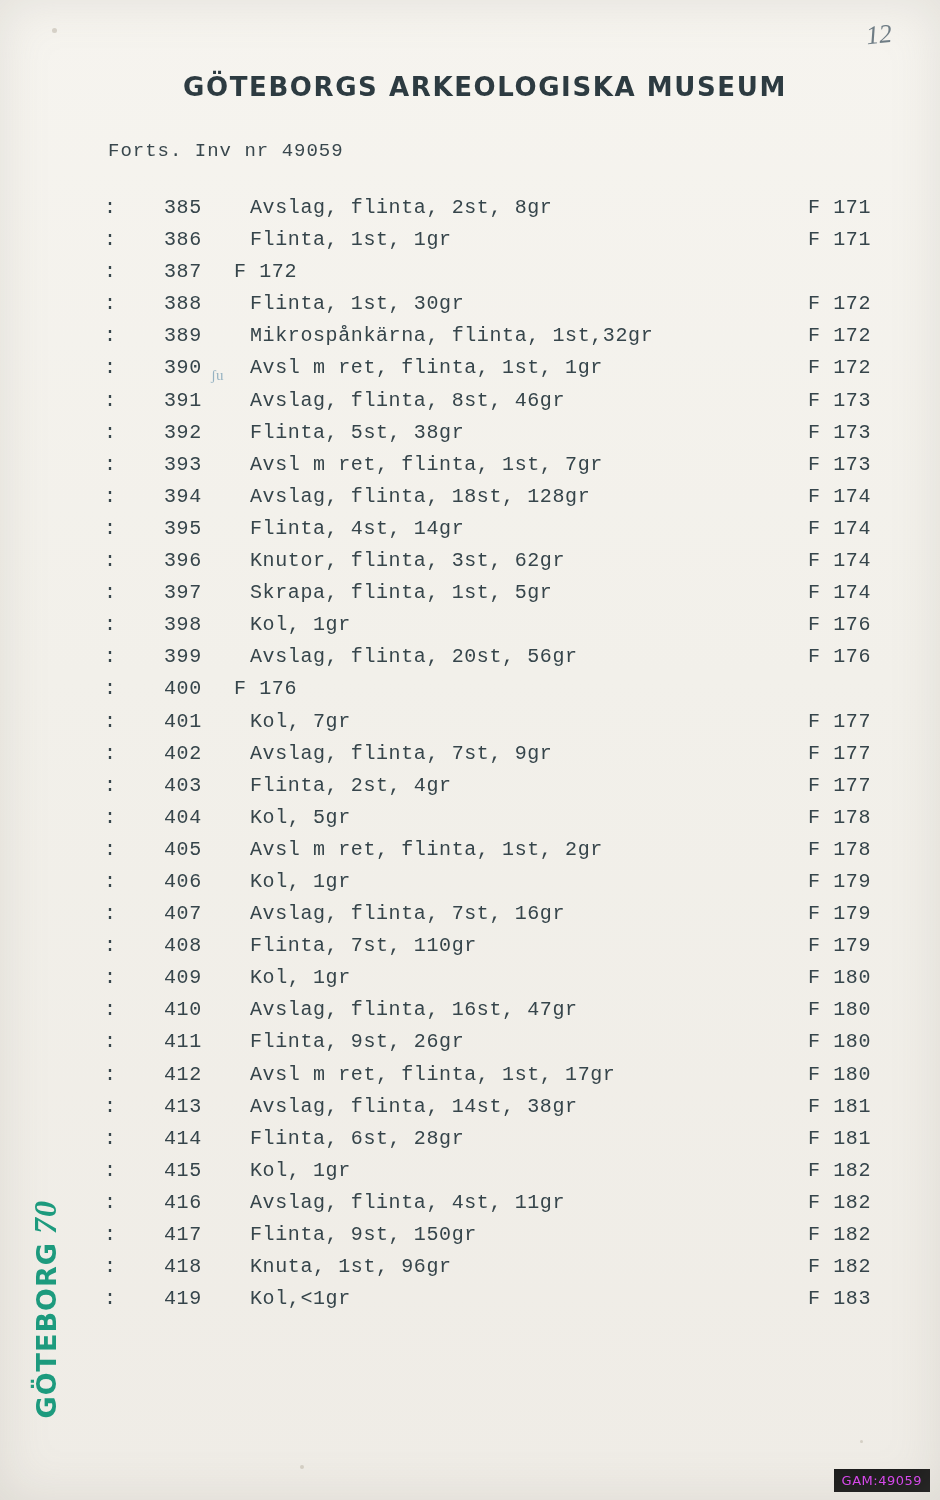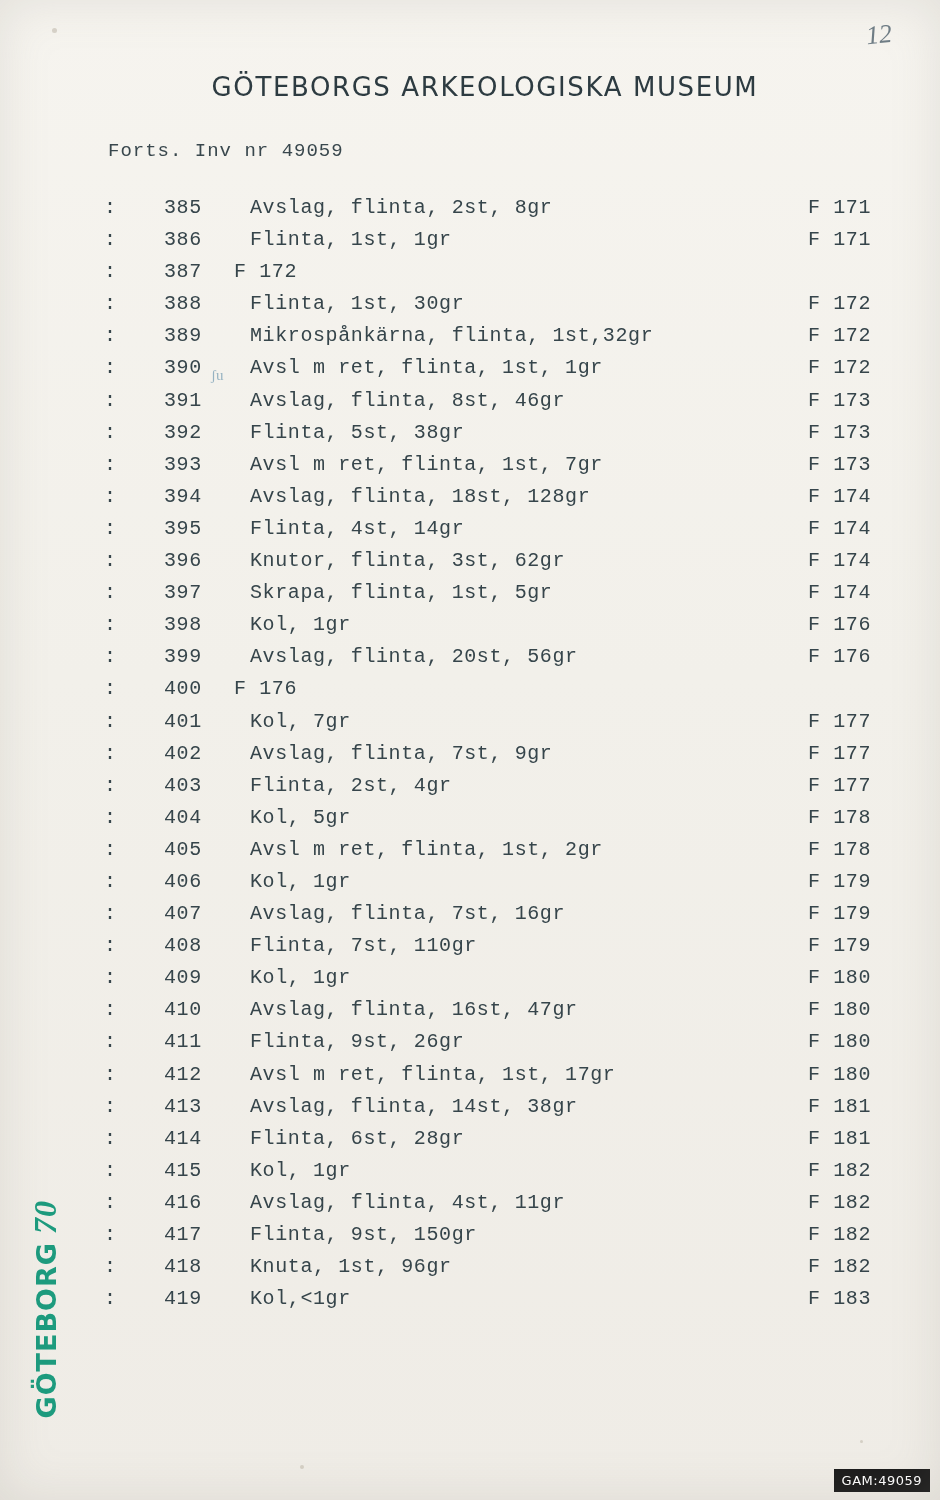--- a/index.html
+++ b/index.html
@@ -44,20 +44,21 @@
     position: absolute;
     top: 72px;
     left: 0;
     right: 0;
     text-align: center;
     font-family: "DejaVu Sans", sans-serif;
     font-size: 26px;
     letter-spacing: 1.6px;
     color: #2d3b41;
     padding-left: 30px;
+    font-weight: bold;
   }
   .subtitle {
     position: absolute;
     top: 140px;
     left: 108px;
     font-family: "Liberation Mono", monospace;
     font-size: 19px;
     letter-spacing: 1px;
     color: #39474d;
   }
@@ -119,21 +120,21 @@
     font-family: "Liberation Serif", serif;
     font-style: italic;
     font-size: 32px;
     margin-left: 8px;
   }
   .footer-id {
     position: absolute;
     right: 10px;
     bottom: 8px;
     background: #1c1c1c;
-    color: #ffffff;
+    color: #d946ef;
     font-family: "DejaVu Sans", sans-serif;
     font-size: 13px;
     padding: 4px 8px 4px 8px;
     letter-spacing: 0.5px;
   }
   .speck {
     position: absolute;
     background: #b9b2a4;
     border-radius: 50%;
     opacity: 0.5;

